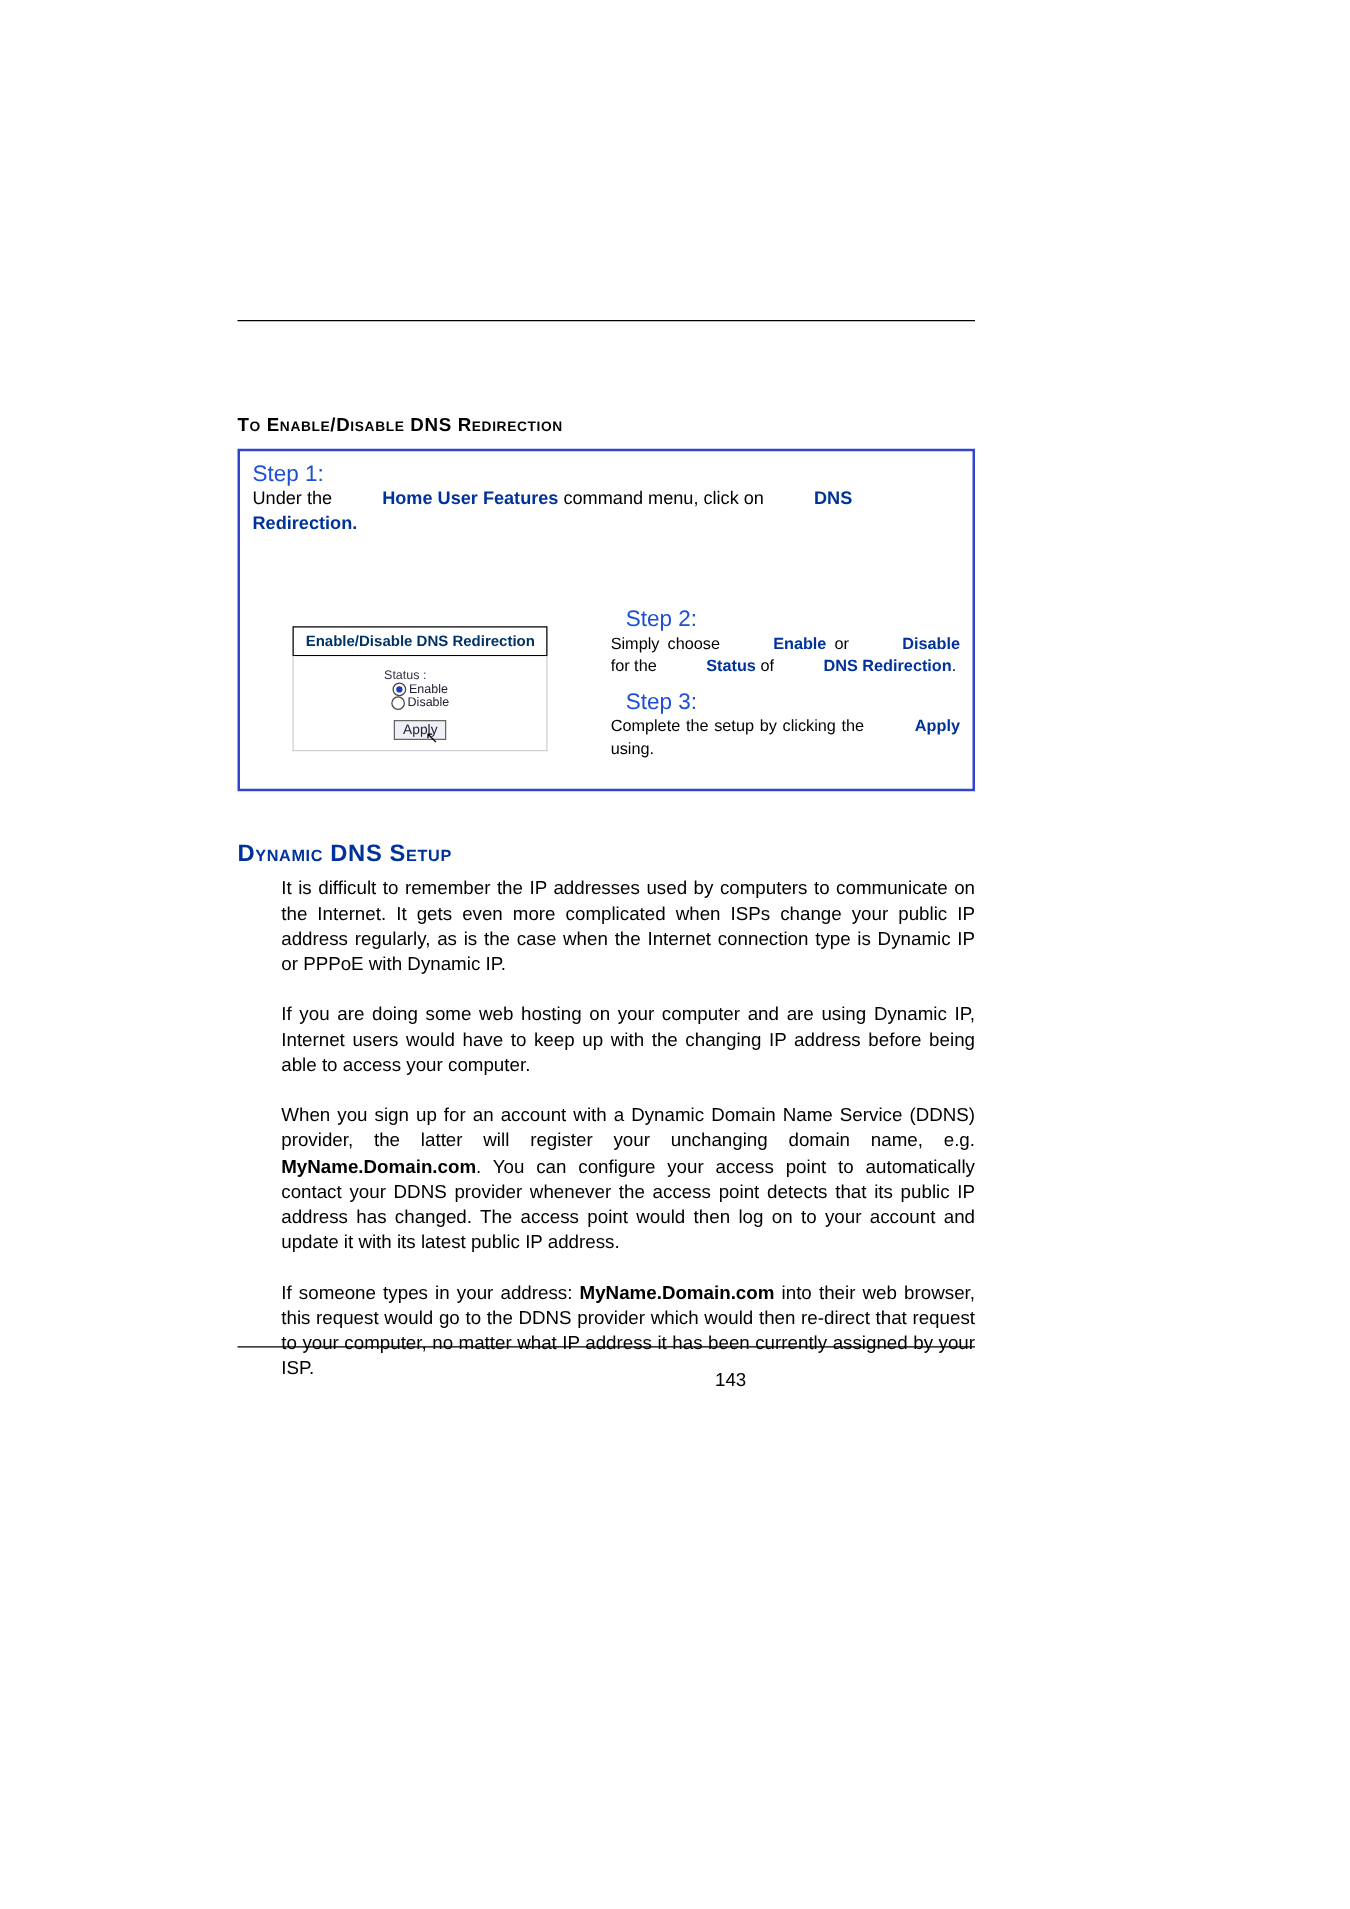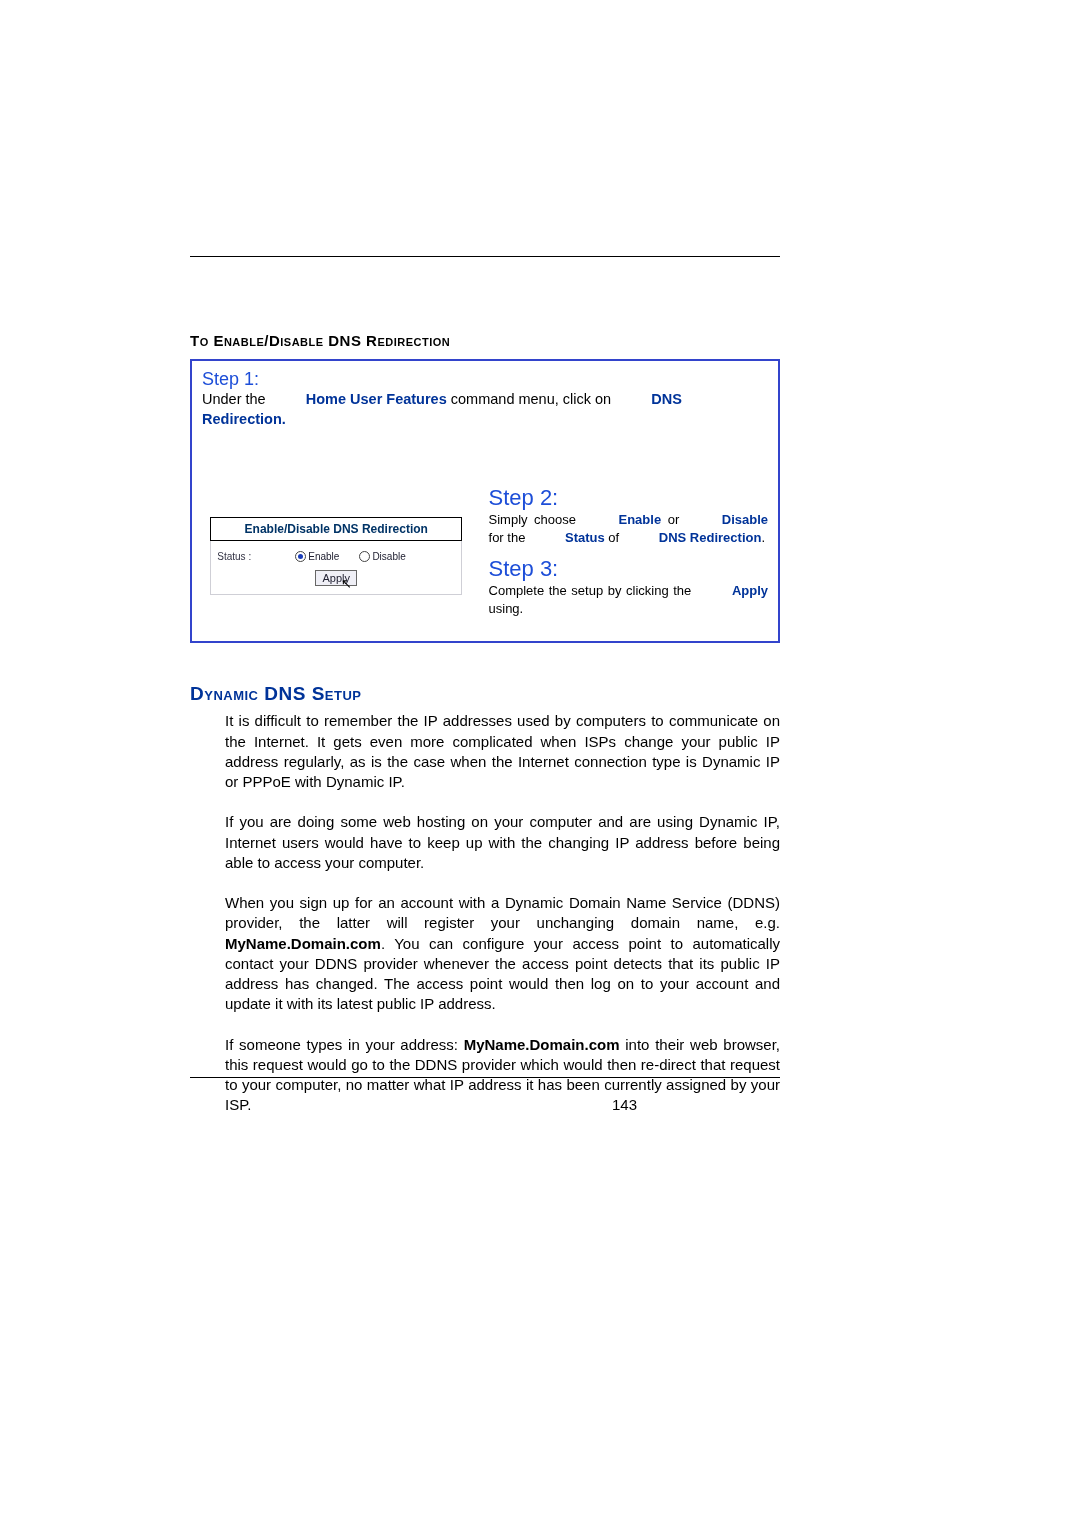--- a/index.html
+++ b/index.html
@@ -74,41 +74,41 @@
   .two-col .left {
     width: 49%;
     display:flex;
     align-items:center;
     justify-content:center;
   }
   .two-col .right {
     width: 51%;
   }
   .mini-screenshot {
-    width: 252px;
+    width: 204px;
     font-family: Arial, sans-serif;
     color: #223;
   }
   .mini-header {
     border: 1px solid #000;
     font-weight: bold;
     font-size: 12px;
     text-align: center;
     padding: 4px 2px;
     color:#003366;
   }
   .mini-body {
     border-left: 1px solid #cfcfd6;
     border-right: 1px solid #cfcfd6;
     border-bottom: 1px solid #cfcfd6;
     padding: 10px 6px 8px 6px;
     background:#fff;
     font-size:10px;
   }
-  .mini-row { display:flex; align-items:center; gap:20px; }
+  .mini-row { display:flex; align-items:center; gap:0;flex-direction:column; }
   .mini-label { width:58px; text-align:left; color:#334; }
   .mini-radio { display:inline-flex; align-items:center; gap:2px; }
   .radio-dot {
     width:9px; height:9px; border:1px solid #444; border-radius:50%;
     display:inline-block; position:relative; background:#fff;
   }
   .radio-dot.selected::after{
     content:""; position:absolute; left:2px; top:2px; width:5px; height:5px;
     background:#1a3db8; border-radius:50%;
   }
@@ -121,34 +121,34 @@
     margin-top:8px;
   }
   .apply-wrap { text-align:center; position:relative; }
   .cursor {
     position:absolute;
     left:52%; top:14px;
     font-size:13px; color:#000;
     pointer-events:none;
   }
   .right .step-block { margin-bottom:10px; }
-  .right .step-label { font-size:22px; }
+  .right .step-label { font-size:18px;margin-left:12px; }
   .right .step-text { font-size:13px; text-align: justify; line-height:1.35;}
   .body-para {
     font-size: 15px;
     line-height: 1.35;
     text-align: justify;
     margin-top: 8px;
     margin-left: 35px;
   }
   .body-para.first { margin-top: 6px; }
   .body-para .bold { font-weight: bold; }
   .page-number {
     position:absolute;
-    left: 612px;
+    left: 572px;
     top: 1096px;
     font-size: 15px;
   }
 </style>
 </head>
 <body>
 
 <div class="rule rule-top"></div>
 
 <div class="content">

